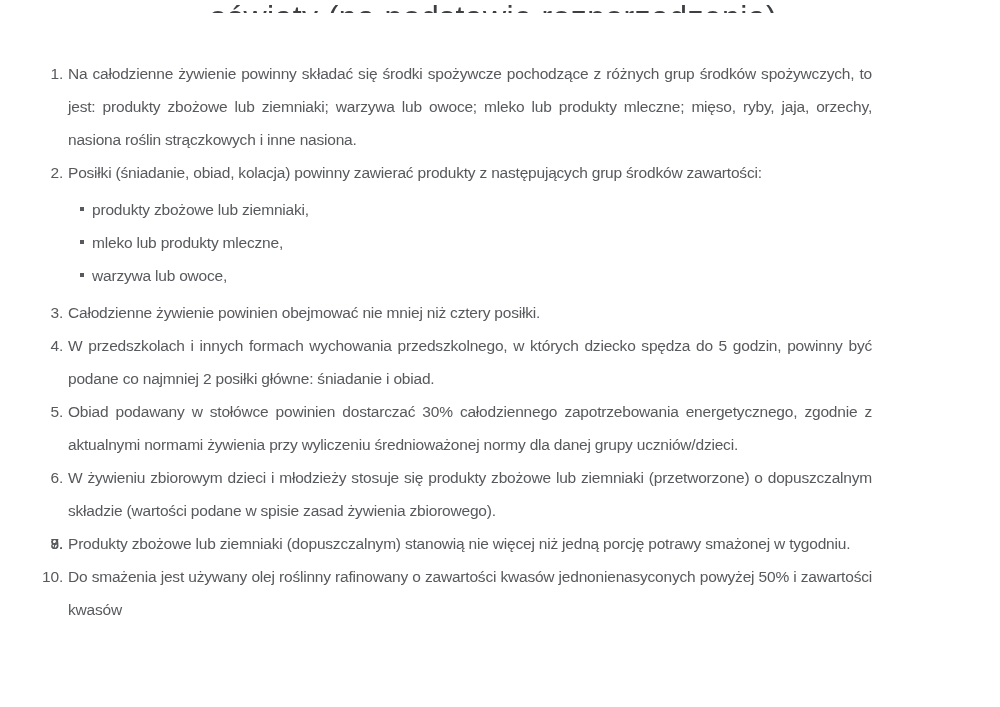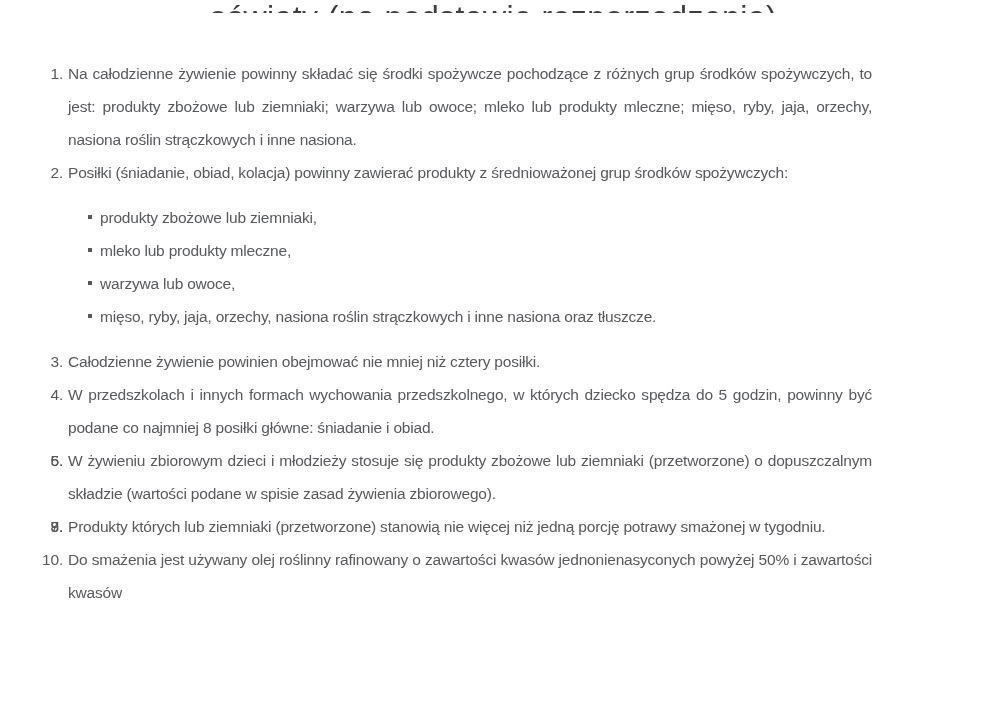--- a/index.html
+++ b/index.html
@@ -51,21 +51,21 @@
   }
   .rule-item .num {
     position: absolute;
     right: 100%;
     margin-right: 5px;
     top: 0;
     white-space: nowrap;
   }
   ul.sub {
     list-style: none;
-    margin: 12px;
+    margin: 4px;
     padding: 0;
     text-align: left;
   }
   .bullet-item {
     position: relative;
     padding-left: 20px;
   }
   .bullet-item .sq {
     position: absolute;
     left: 8px;
@@ -81,57 +81,53 @@
 <main>
   <div class="title-clip">
     <h1 class="title-line">oświaty (na podstawie rozporządzenia)</h1>
   </div>
 
   <ol class="rules" id="rules-list">
       <li class="rule-item">
     <span class="num">1.</span><span class="txt">Na całodzienne żywienie powinny składać się środki spożywcze pochodzące z różnych grup środków spożywczych, to jest: produkty zbożowe lub ziemniaki; warzywa lub owoce; mleko lub produkty mleczne; mięso, ryby, jaja, orzechy, nasiona roślin strączkowych i inne nasiona.</span>
   </li>
       <li class="rule-item">
-    <span class="num">2.</span><span class="txt">Posiłki (śniadanie, obiad, kolacja) powinny zawierać produkty z średnioważonej grup środków spożywczych:</span>
+    <span class="num">2.</span><span class="txt">Posiłki (śniadanie, obiad, kolacja) powinny zawierać produkty z następujących grup środków zawartości:</span>
   <ul class="sub">
           <li class="bullet-item">
     <span class="sq"></span>
     <span class="btxt">produkty zbożowe lub ziemniaki,</span>
   </li>
           <li class="bullet-item">
     <span class="sq"></span>
     <span class="btxt">mleko lub produkty mleczne,</span>
   </li>
           <li class="bullet-item">
     <span class="sq"></span>
     <span class="btxt">warzywa lub owoce,</span>
   </li>
-          <li class="bullet-item">
-    <span class="sq"></span>
-    <span class="btxt">mięso, ryby, jaja, orzechy, nasiona roślin strączkowych i inne nasiona oraz tłuszcze.</span>
-  </li>
         </ul></li>
       <li class="rule-item">
     <span class="num">3.</span><span class="txt">Całodzienne żywienie powinien obejmować nie mniej niż cztery posiłki.</span>
   </li>
       <li class="rule-item">
-    <span class="num">4.</span><span class="txt">W przedszkolach i innych formach wychowania przedszkolnego, w których dziecko spędza do 5 godzin, powinny być podane co najmniej 8 posiłki główne: śniadanie i obiad.</span>
+    <span class="num">4.</span><span class="txt">W przedszkolach i innych formach wychowania przedszkolnego, w których dziecko spędza do 5 godzin, powinny być podane co najmniej 2 posiłki główne: śniadanie i obiad.</span>
   </li>
       <li class="rule-item">
-    <span class="num">5.</span>
+    <span class="num">5.</span><span class="txt">Obiad podawany w stołówce powinien dostarczać 30% całodziennego zapotrzebowania energetycznego, zgodnie z aktualnymi normami żywienia przy wyliczeniu średnioważonej normy dla danej grupy uczniów/dzieci.</span>
   </li>
       <li class="rule-item">
     <span class="num">6.</span><span class="txt">W żywieniu zbiorowym dzieci i młodzieży stosuje się produkty zbożowe lub ziemniaki (przetworzone) o dopuszczalnym składzie (wartości podane w spisie zasad żywienia zbiorowego).</span>
   </li>
       <li class="rule-item">
     <span class="num">7.</span>
   </li>
       <li class="rule-item">
     <span class="num">8.</span>
   </li>
       <li class="rule-item">
-    <span class="num">9.</span><span class="txt">Produkty których lub ziemniaki (przetworzone) stanowią nie więcej niż jedną porcję potrawy smażonej w tygodniu.</span>
+    <span class="num">9.</span><span class="txt">Produkty zbożowe lub ziemniaki (dopuszczalnym) stanowią nie więcej niż jedną porcję potrawy smażonej w tygodniu.</span>
   </li>
       <li class="rule-item">
     <span class="num">10.</span><span class="txt">Do smażenia jest używany olej roślinny rafinowany o zawartości kwasów jednonienasyconych powyżej 50% i zawartości kwasów</span>
   </li>
     </ol>
 </main>
 
 </body></html>

